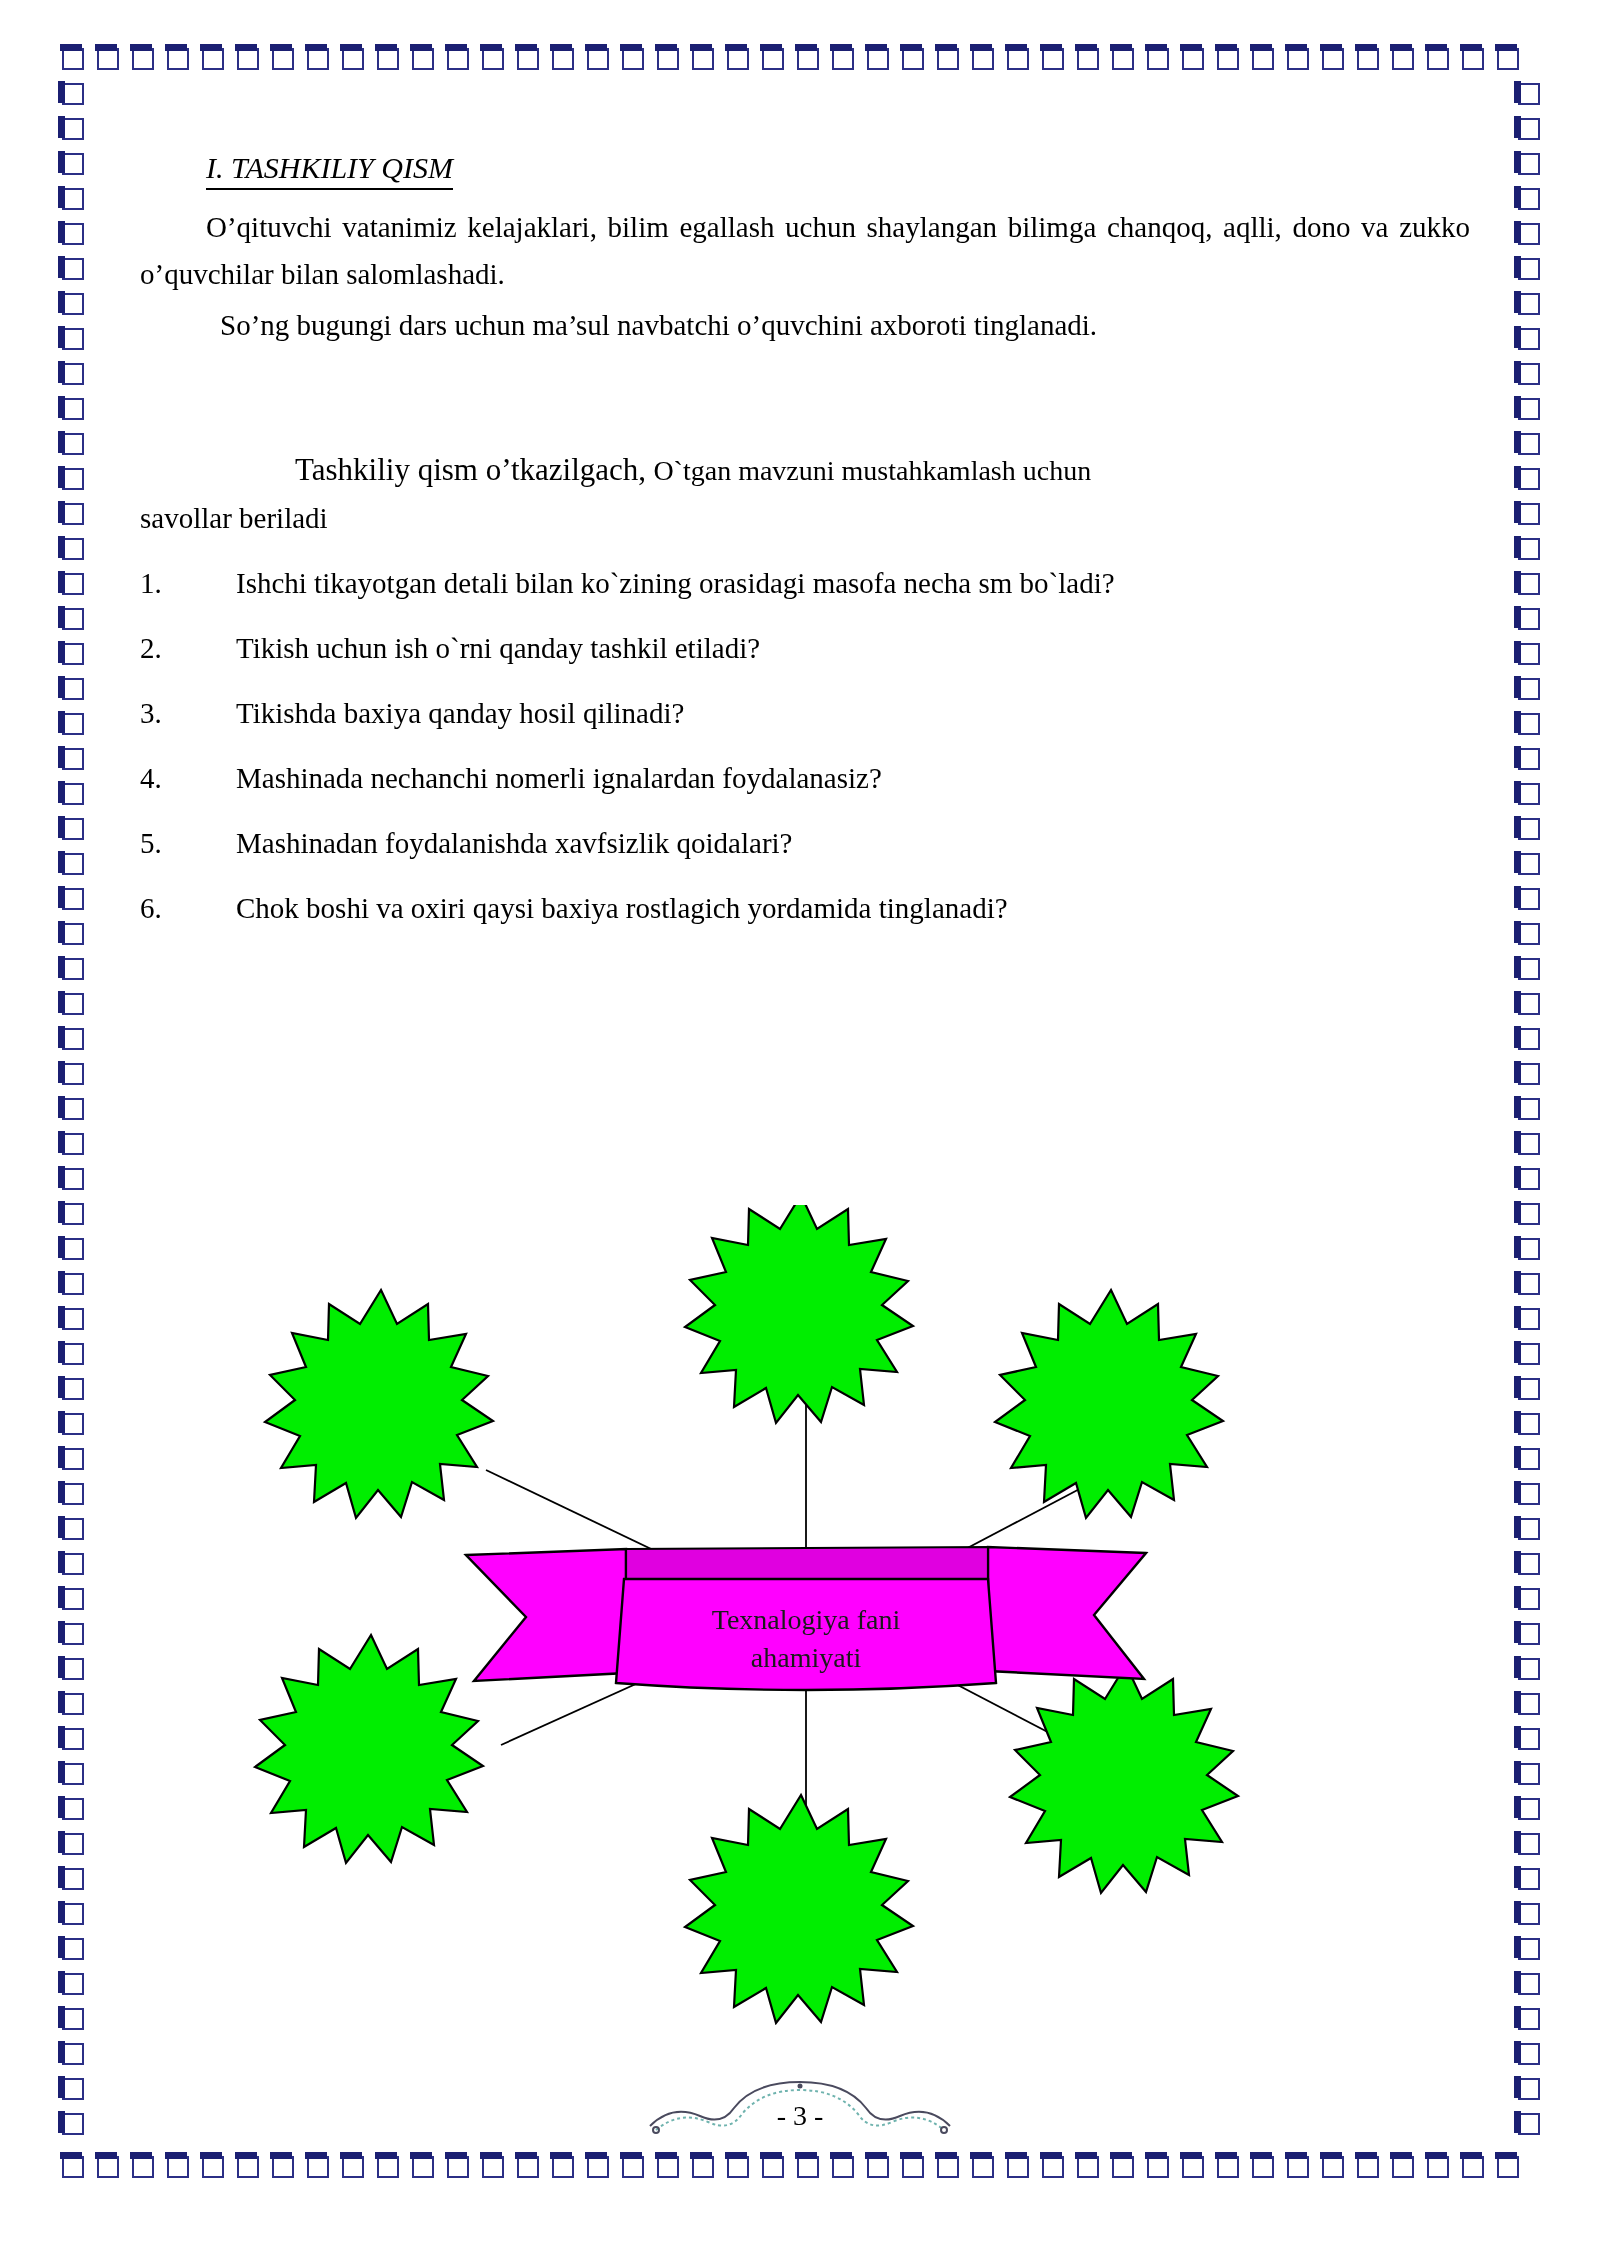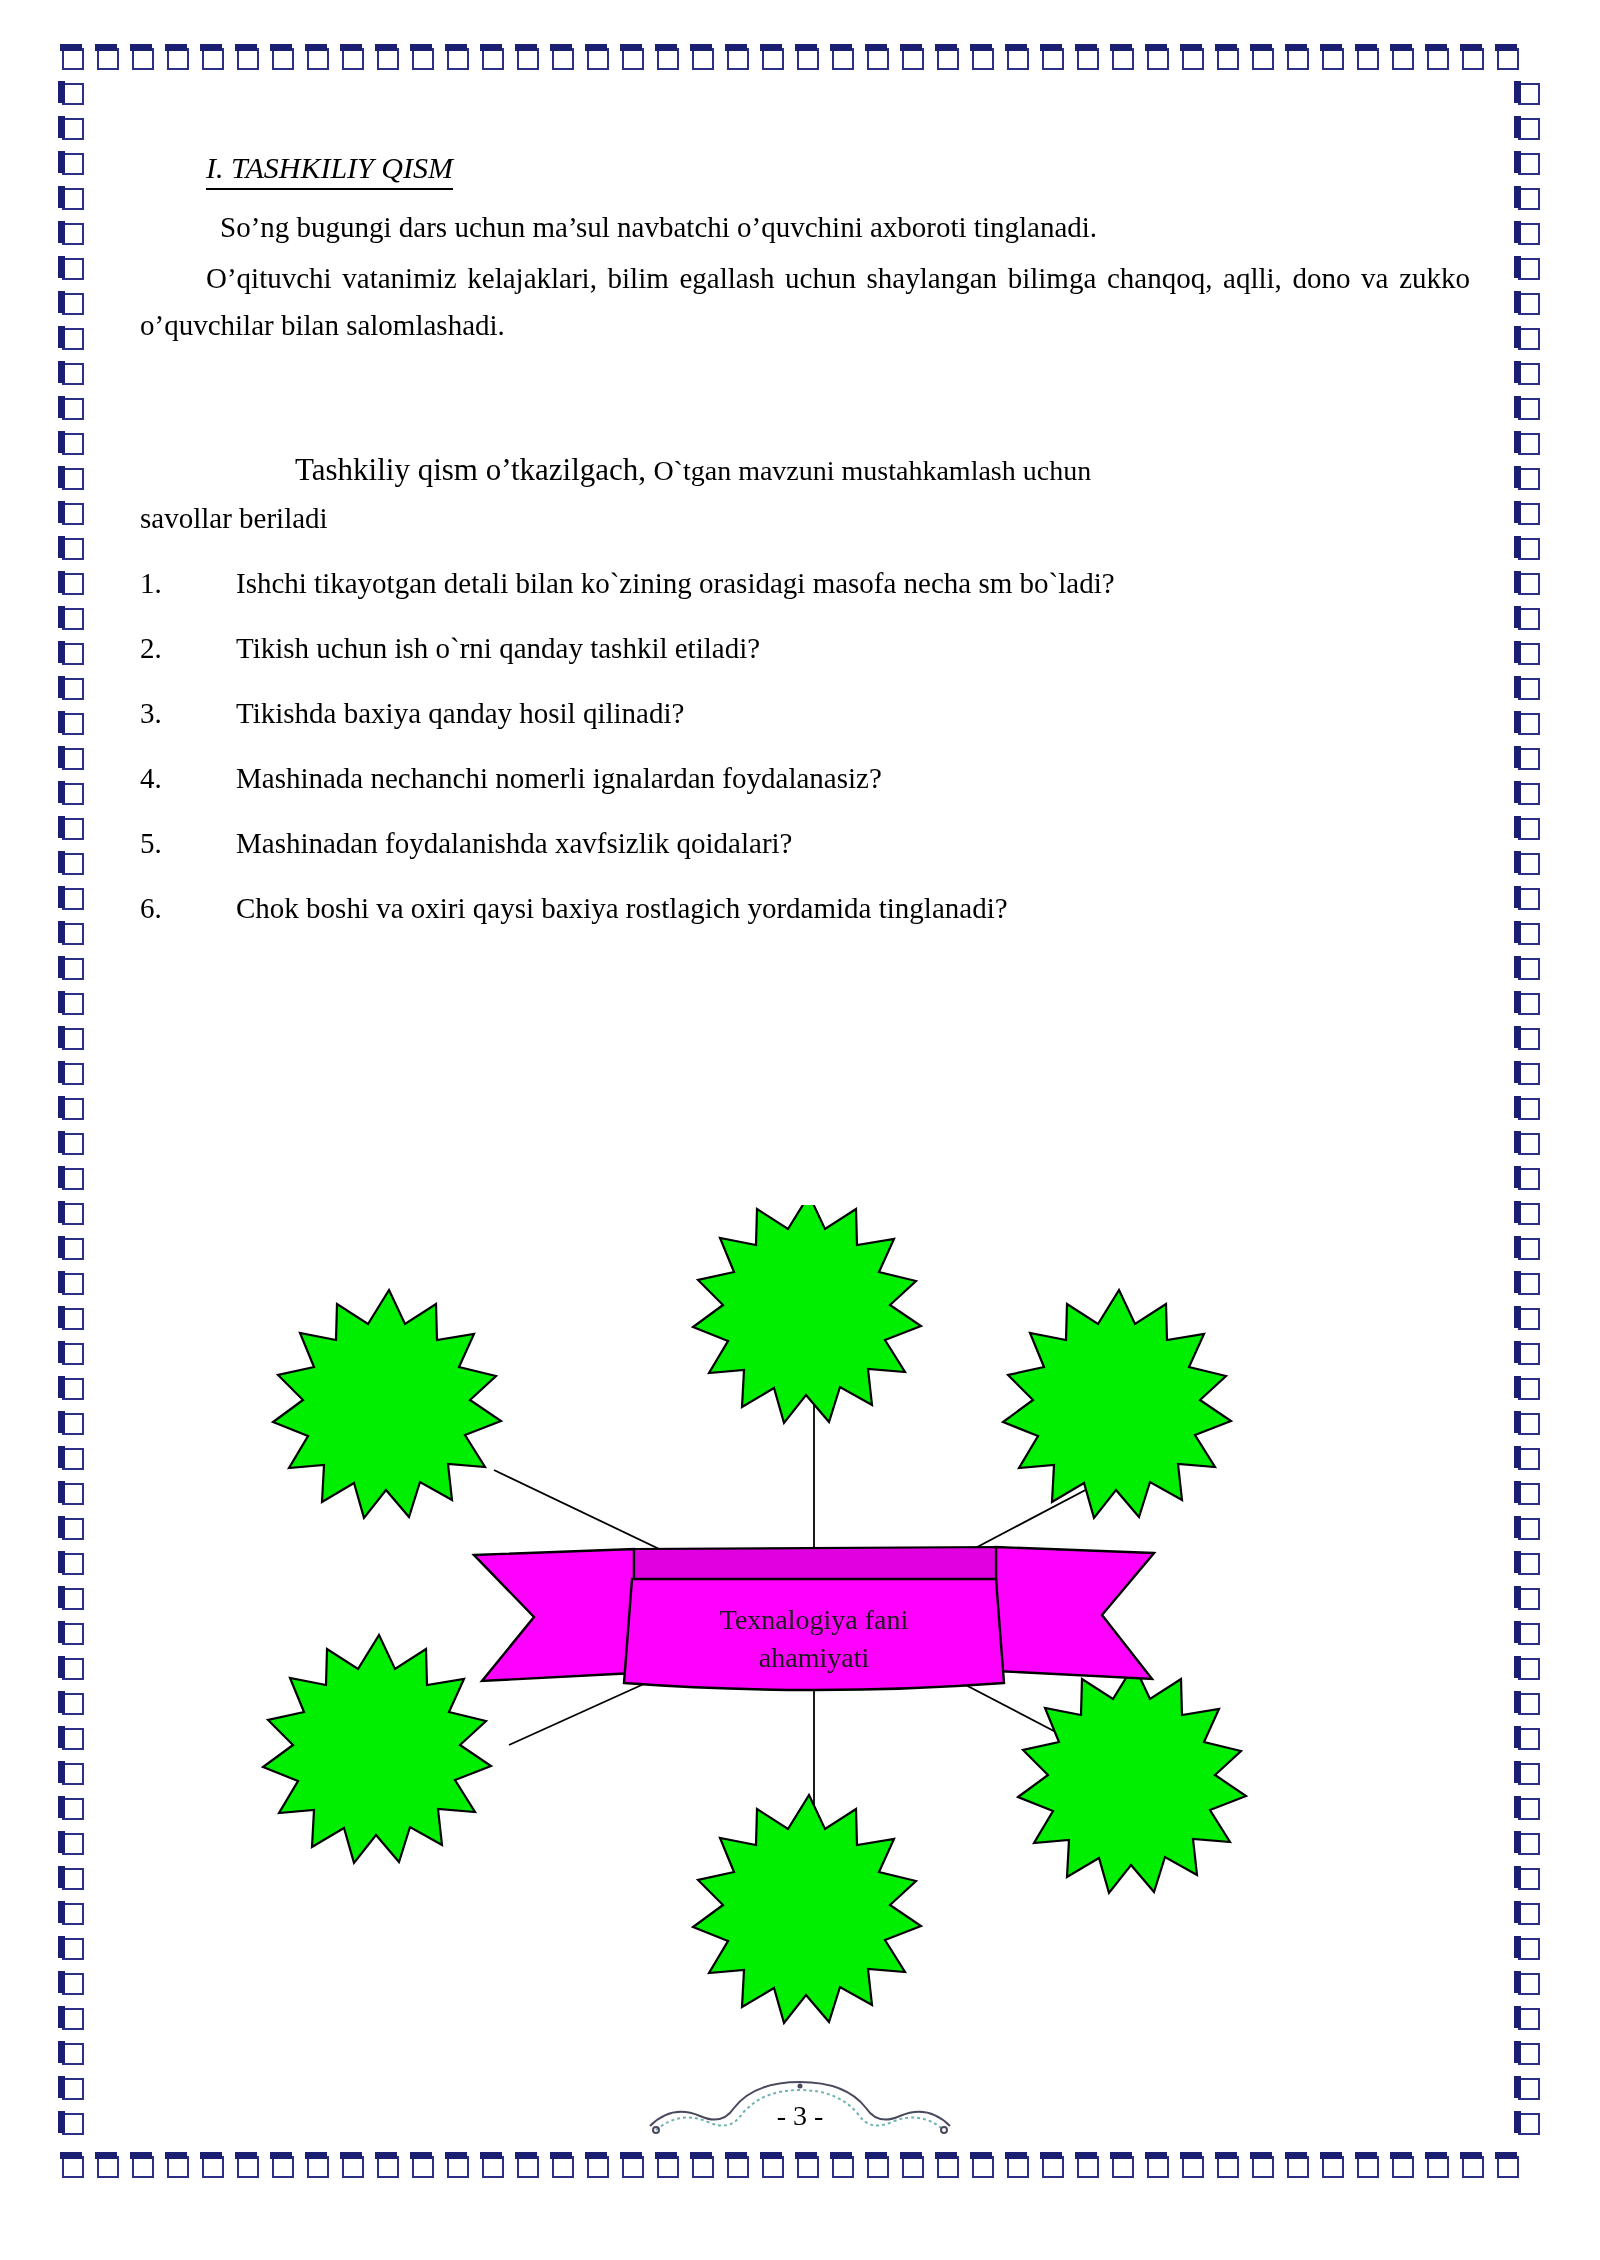--- a/index.html
+++ b/index.html
@@ -99,21 +99,21 @@
     font-size: 29px;
     line-height: 1.62;
     margin-bottom: 18px;
   }
   .qnum { width: 96px; flex: 0 0 96px; }
   .qtext { flex: 1; }
 
   
   .diagram {
     position: absolute;
-    left: 164px;
+    left: 156px;
     top: 1205px;
     width: 1300px;
     height: 820px;
   }
   .diagram svg { display: block; width: 100%; height: 100%; }
   .ban-text {
     font-family: "Liberation Serif", "DejaVu Serif", serif;
     font-size: 28px;
     fill: #1a1a1a;
   }
@@ -353,22 +353,22 @@
       <div class="blk vert" style="left: 0px; top: 2065px;"></div>
       <div class="blk vert" style="left: 1456px; top: 2065px;"></div>
     </div>
 
   <div class="content">
 
     <div class="head-wrap">
       <span class="heading">I. TASHKILIY QISM</span>
     </div>
 
+    <p class="para indent">O’qituvchi vatanimiz kelajaklari, bilim egallash uchun shaylangan bilimga chanqoq, aqlli, dono va zukko o’quvchilar bilan salomlashadi.</p>
     <p class="para indent2">So’ng bugungi dars uchun ma’sul navbatchi o’quvchini axboroti tinglanadi.</p>
-    <p class="para indent">O’qituvchi vatanimiz kelajaklari, bilim egallash uchun shaylangan bilimga chanqoq, aqlli, dono va zukko o’quvchilar bilan salomlashadi.</p>
 
     <div class="lead-gap"></div>
 
     <p class="mix-line">
       <span style="display:inline-block;width:155px"></span><span class="big">Tashkiliy qism o’tkazilgach,</span>
       <span class="small">O`tgan mavzuni mustahkamlash uchun</span>
     </p>
     <p class="tail-line">savollar beriladi</p>
 
     <ul class="qlist" id="qlist">

